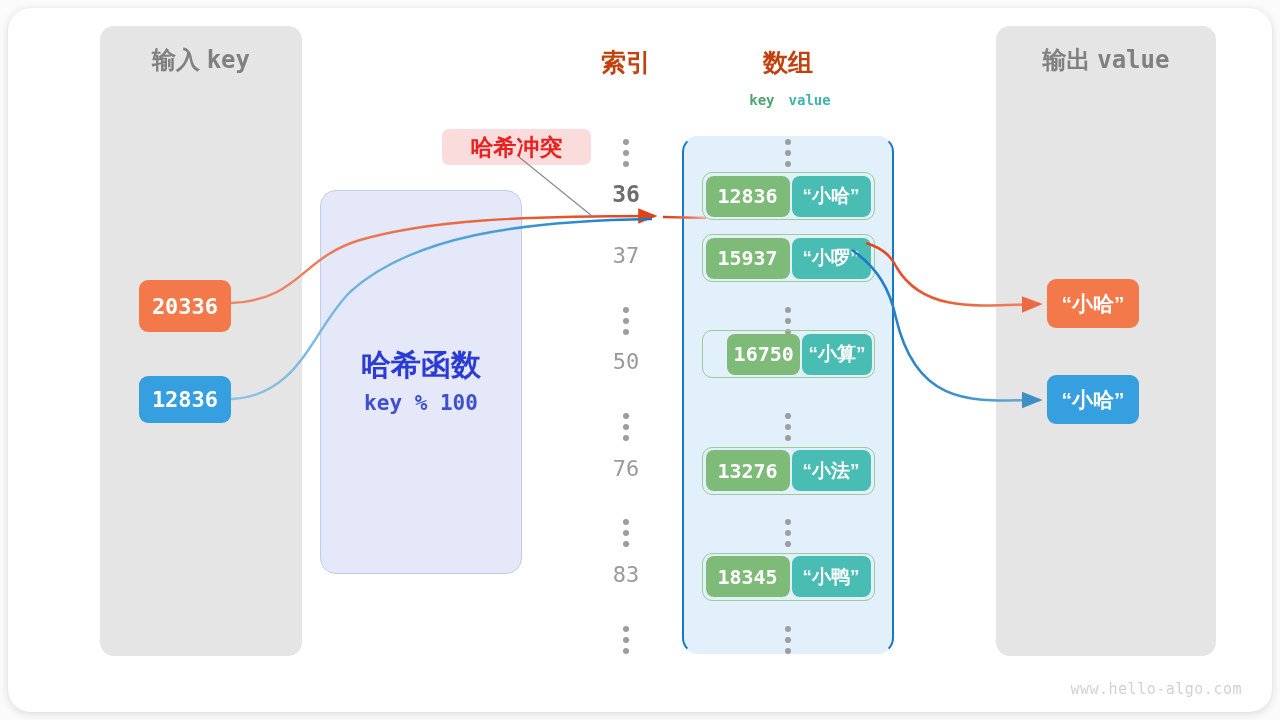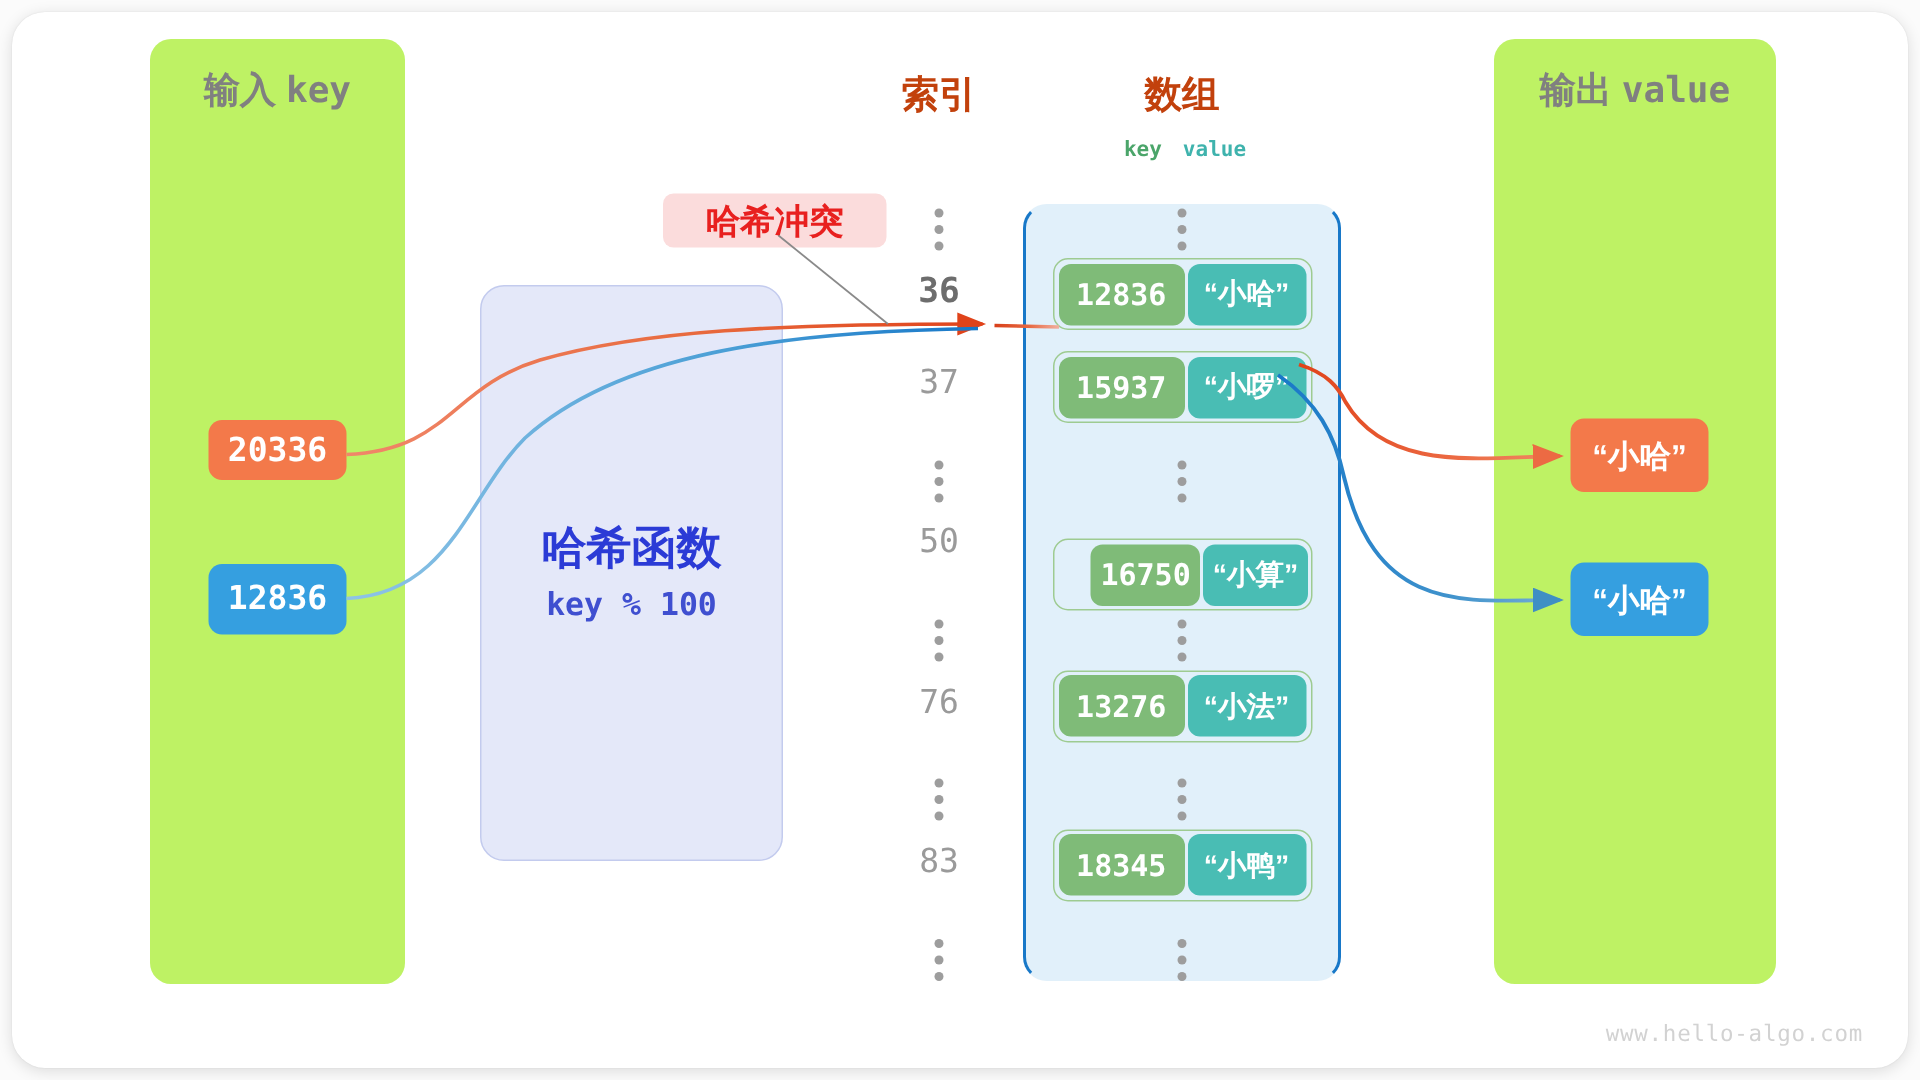--- a/index.html
+++ b/index.html
@@ -24,22 +24,23 @@
     width: 1264px;
     height: 704px;
     background: #ffffff;
     border-radius: 22px;
     box-shadow: 0 2px 10px rgba(0,0,0,0.13), 0 0 1px rgba(0,0,0,0.10);
   }
 
   
   .panel {
     position: absolute;
-    background: #bef264;
+    background: #e5e5e5;
     border-radius: 14px;
+    padding-left: 32px;
   }
   #panel-input  { left: 100px; top: 26px; width: 170px; height: 630px; }
   #panel-output { left: 996px; top: 26px; width: 188px; height: 630px; }
   .panel-title {
     position: absolute;
     top: 18px;
     left: 0;
     width: 100%;
     text-align: center;
     font-size: 24px;
@@ -112,21 +113,21 @@
     border-radius: 9px;
     color: #ffffff;
     font-family: "DejaVu Sans Mono", "Liberation Mono", monospace;
     font-size: 22px;
     font-weight: bold;
     display: flex;
     align-items: center;
     justify-content: center;
     white-space: nowrap;
   }
-  #chip-key-0 { left: 139px; top: 280px; width: 92px; height: 40px; background: #f3794a; }
+  #chip-key-0 { left: 139px; top: 280px; width: 92px; height: 52px; background: #f3794a; }
   #chip-key-1 { left: 139px; top: 376px; width: 92px; height: 47px; background: #359fe0; }
 
   
   .vchip {
     position: absolute;
     border-radius: 9px;
     color: #ffffff;
     font-family: "Liberation Sans", "DejaVu Sans", sans-serif;
     font-size: 21px;
     font-weight: bold;
@@ -316,21 +317,21 @@
         <i></i>
         <i></i>
         <i></i>
       </div>
       <div class="vdots" style="left: 785px; top: 307.148px;">
         <i></i>
         <i></i>
         <i></i>
       </div>
       <div class="idx" style="top: 349.344px;">50</div>
-      <div class="bucket" style="top: 359px; padding-left: 24px;">
+      <div class="bucket" style="top: 330px; padding-left: 24px;">
         <div class="kbox" style="background: rgb(127, 187, 120);">16750</div>
         <div class="vbox" style="background: rgb(73, 189, 180);">“小算”</div>
       </div>
       <div class="vdots" style="left: 623px; top: 413.32px;">
         <i></i>
         <i></i>
         <i></i>
       </div>
       <div class="vdots" style="left: 785px; top: 413.32px;">
         <i></i>

